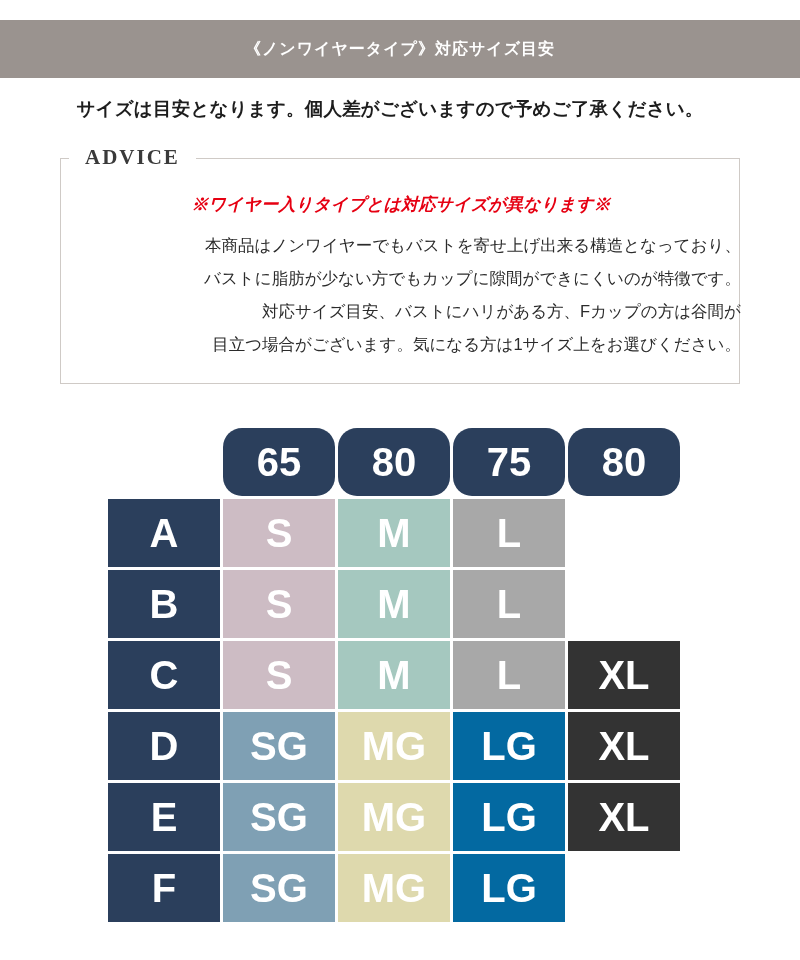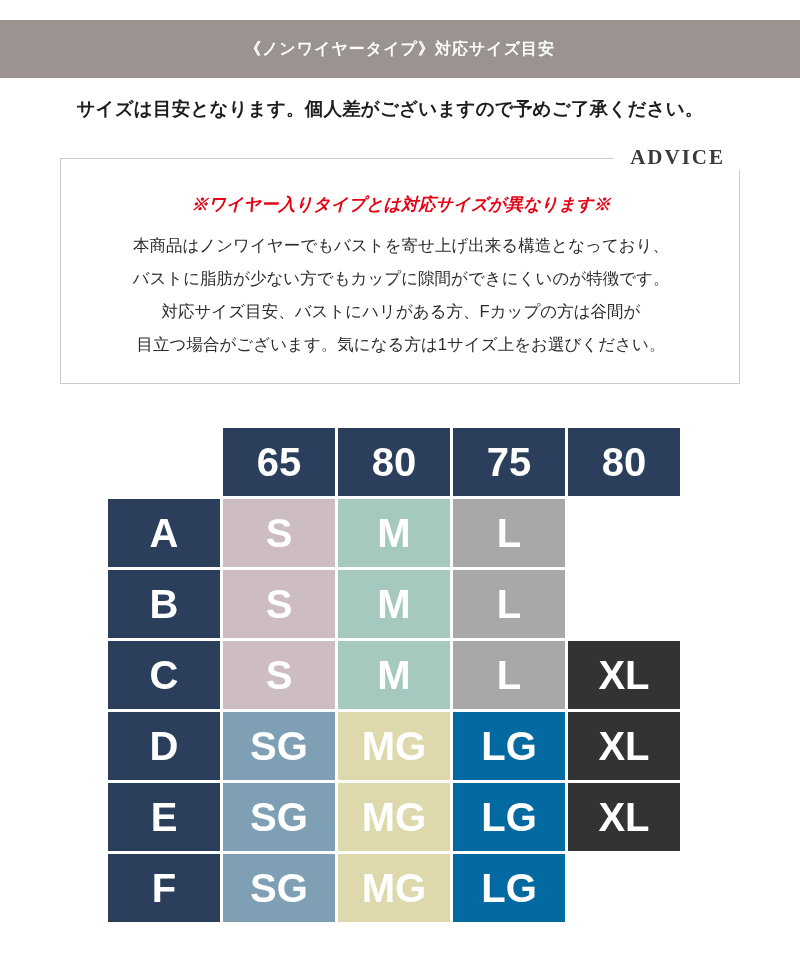--- a/index.html
+++ b/index.html
@@ -59,24 +59,24 @@
     position: absolute;
     left: 60px;
     top: 158px;
     width: 680px;
     height: 226px;
     border: 1px solid #cfcac6;
     box-sizing: border-box;
   }
   .advice-heading {
     position: absolute;
-    left: 0;
+    left: 8px;
     top: -14px;
     width: 680px;
-    text-align: right;
+    text-align: left;
   }
   .advice-heading-inner {
     display: inline-block;
     background: #ffffff;
     padding: 0 16px;
     font-size: 21px;
     font-weight: bold;
     letter-spacing: 2px;
     color: #3a3a3a;
     font-family: "Liberation Serif", serif;
@@ -98,20 +98,21 @@
     left: 0;
     top: 70px;
     width: 680px;
     text-align: center;
     font-size: 16.5px;
     line-height: 33px;
     color: #2b2b2b;
   }
   .advice-body div {
     white-space: nowrap;
+    text-align: right;
   }
 
   
   .size-table {
     position: absolute;
     left: 105px;
     top: 425px;
     border-collapse: separate;
     border-spacing: 3px;
   }
@@ -125,20 +126,21 @@
     font-weight: bold;
     color: #ffffff;
     font-family: "Liberation Sans", sans-serif;
     letter-spacing: 0px;
   }
   .cell-empty {
     background: transparent;
   }
   .cell-head {
     background: #2b3f5c;
+    border-radius: 19px;
   }
   .cell-row-head {
     background: #2b3f5c;
   }
   .cell-s   { background: #cdbcc4; }
   .cell-m   { background: #a5c8bf; }
   .cell-l   { background: #a8a8a8; }
   .cell-xl  { background: #333333; }
   .cell-sg  { background: #7fa0b4; }
   .cell-mg  { background: #ded9ad; }

